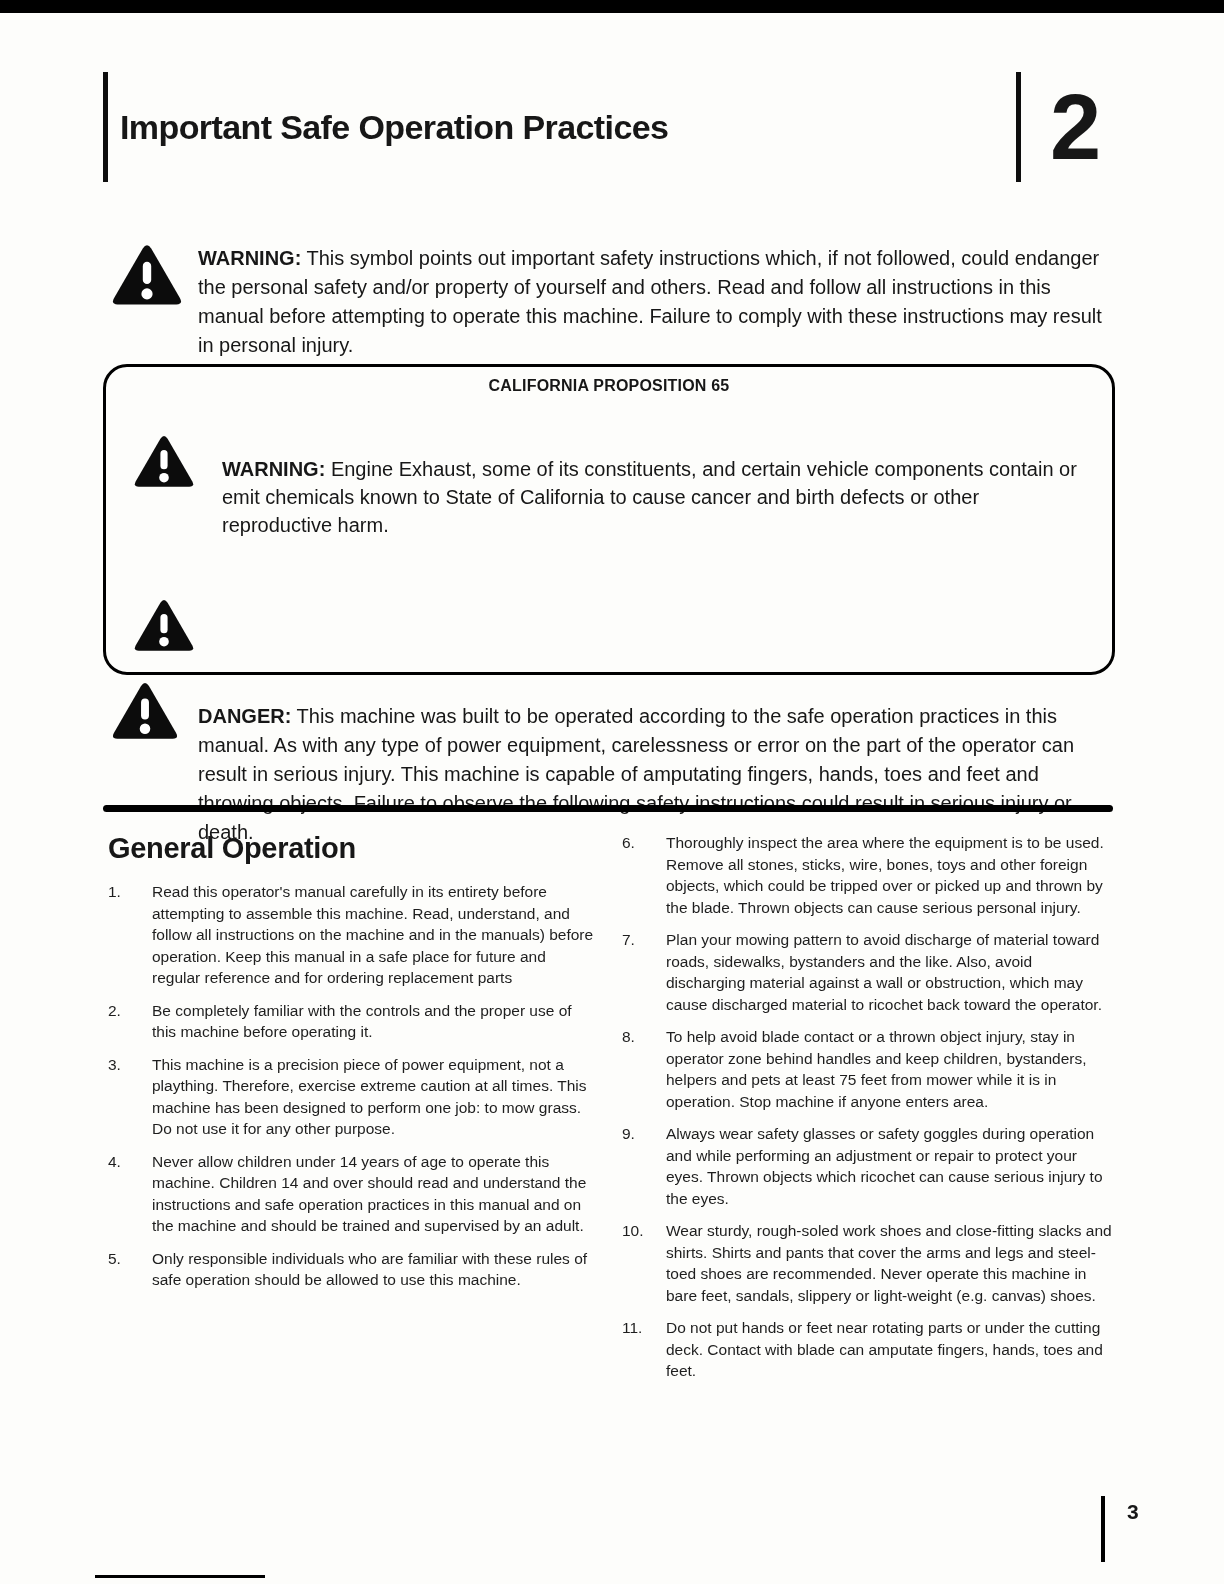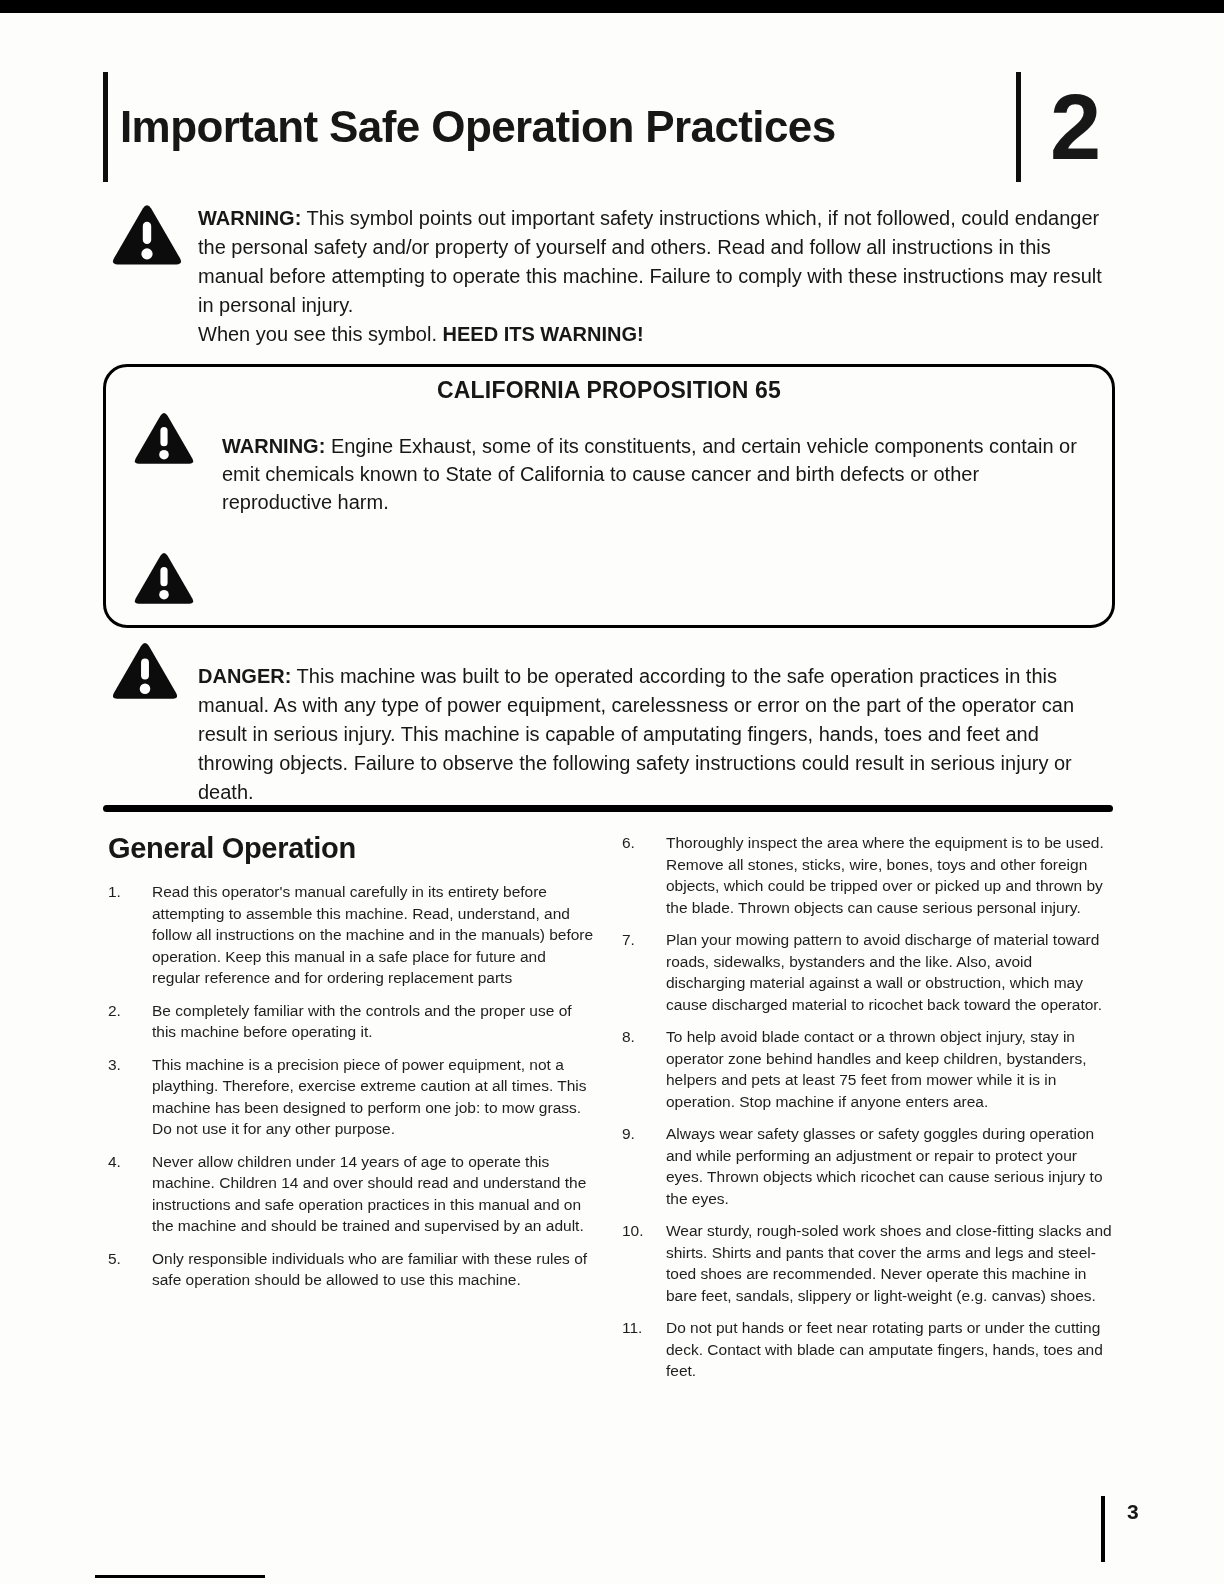--- a/index.html
+++ b/index.html
@@ -16,47 +16,47 @@
   .i { font-style: italic; }
 
   .topbar { top: 0; left: 0; width: 1224px; height: 13px; background: #000; }
 
   .header { top: 72px; left: 103px; width: 920px; height: 110px; }
   .vbar { background: #0e0e0e; }
   .hbar-left { position: absolute; left: 0; top: 0; width: 5px; height: 110px; }
   .title {
     position: absolute; left: 17px; top: 0; height: 110px;
     display: flex; align-items: center;
-    font-size: 44px; font-weight: 700; letter-spacing: -0.6px;
+    font-size: 34px; font-weight: 700; letter-spacing: -0.6px;
     white-space: nowrap;
   }
 
   .chapterbox { top: 72px; left: 1016px; width: 110px; height: 110px; }
   .chapter-bar { position: absolute; left: 0; top: 0; width: 5px; height: 110px; }
   .chapter-num {
     position: absolute; left: 34px; top: 0; height: 110px;
     display: flex; align-items: center;
     font-size: 92px; font-weight: 700;
   }
 
-  .warn-row { display: flex; align-items: flex-start; }
+  .warn-row { display: flex; align-items: flex-start; margin-top: 40px; }
   .tri { flex-shrink: 0; }
   .tri svg { display: block; }
 
   .warning-top { top: 204px; left: 112px; width: 1000px; gap: 16px; }
   .warn-text { font-size: 20px; line-height: 29px; }
   .warn-text p { margin: 0; }
 
   .prop65 {
     top: 364px; left: 103px; width: 1006px;
     border: 3px solid #000; border-radius: 24px;
     padding: 10px 0 4px 0;
     background: #fdfdfb;
   }
-  .prop65-title { text-align: center; font-size: 23px; font-weight: 700; letter-spacing: 0.2px; margin-bottom: 8px; }
+  .prop65-title { text-align: center; font-size: 16px; font-weight: 700; letter-spacing: 0.2px; margin-bottom: 8px; }
   .p65row { padding: 0 26px 0 28px; gap: 28px; margin-bottom: 16px; }
   .p65row .warn-text { font-size: 20px; line-height: 28px; }
 
   .danger-sec { top: 642px; left: 112px; width: 1002px; gap: 20px; }
 
   .rule { top: 805px; left: 103px; width: 1010px; height: 7px; background: #000; border-radius: 4px; }
 
   .columns { top: 832px; left: 108px; width: 1004px; display: flex; gap: 24px; }
   .col { width: 490px; }
   .sec-head { font-size: 29px; font-weight: 700; letter-spacing: -0.3px; margin: 0 0 16px 0; }

